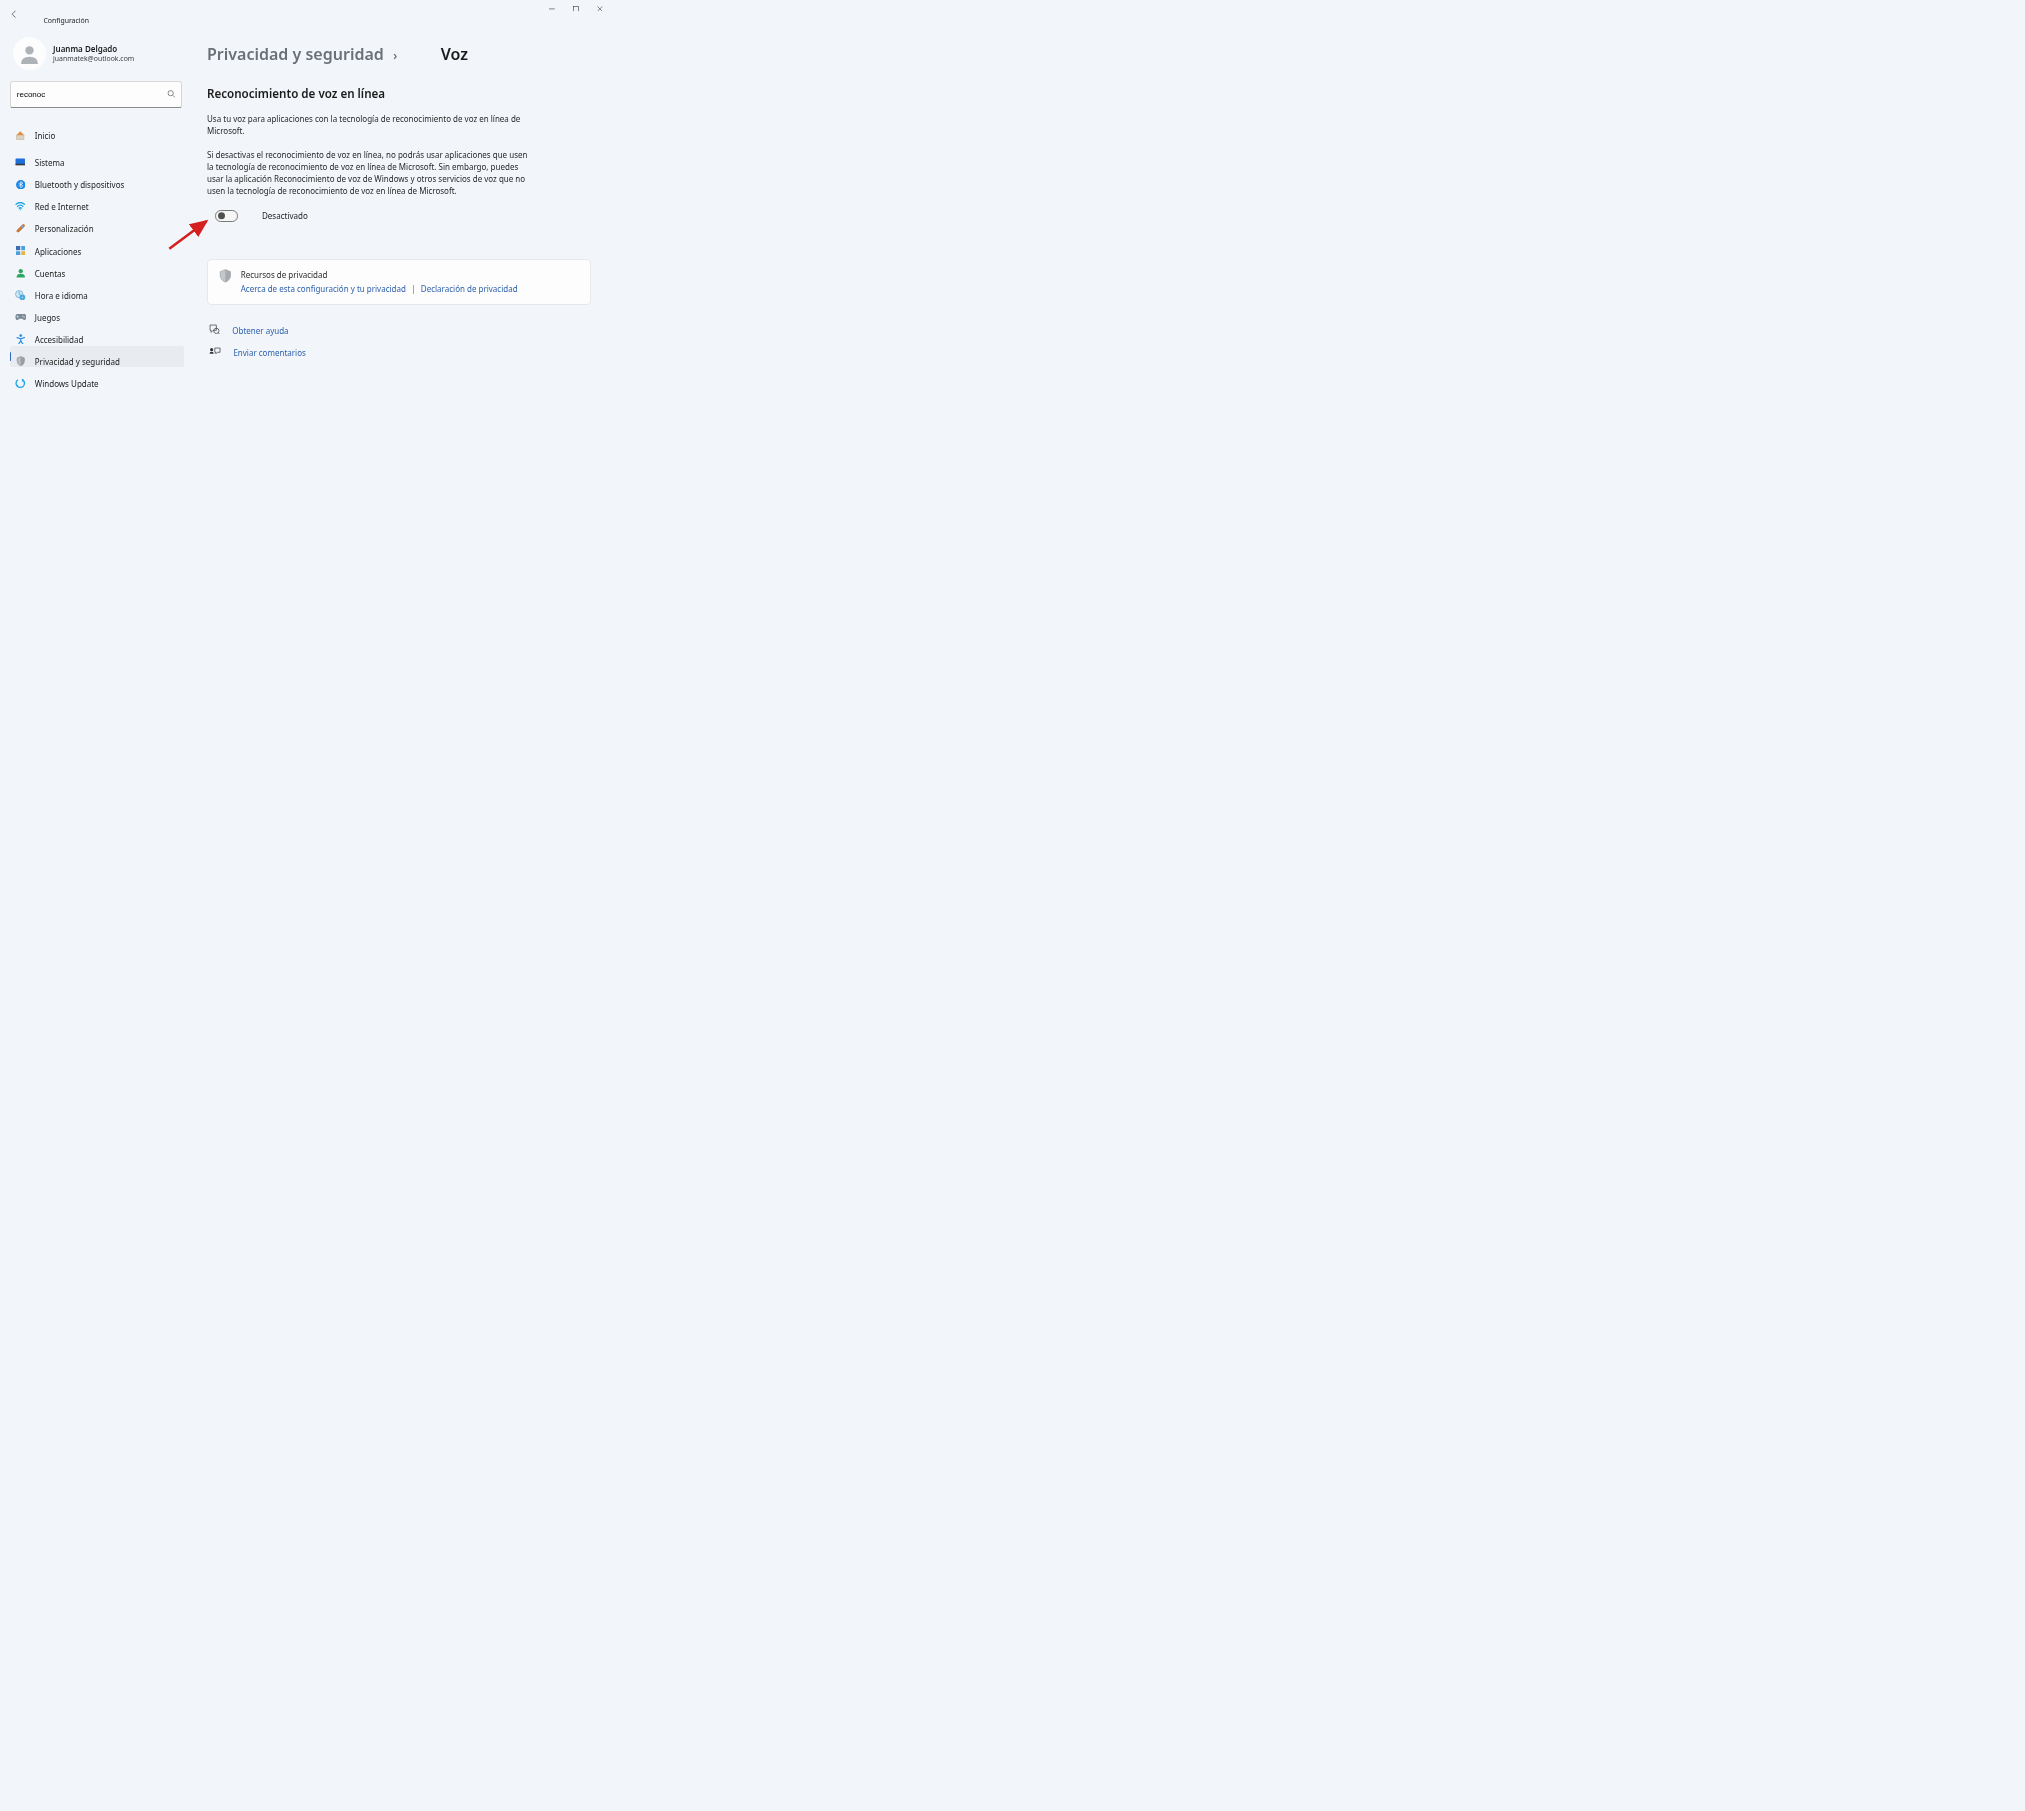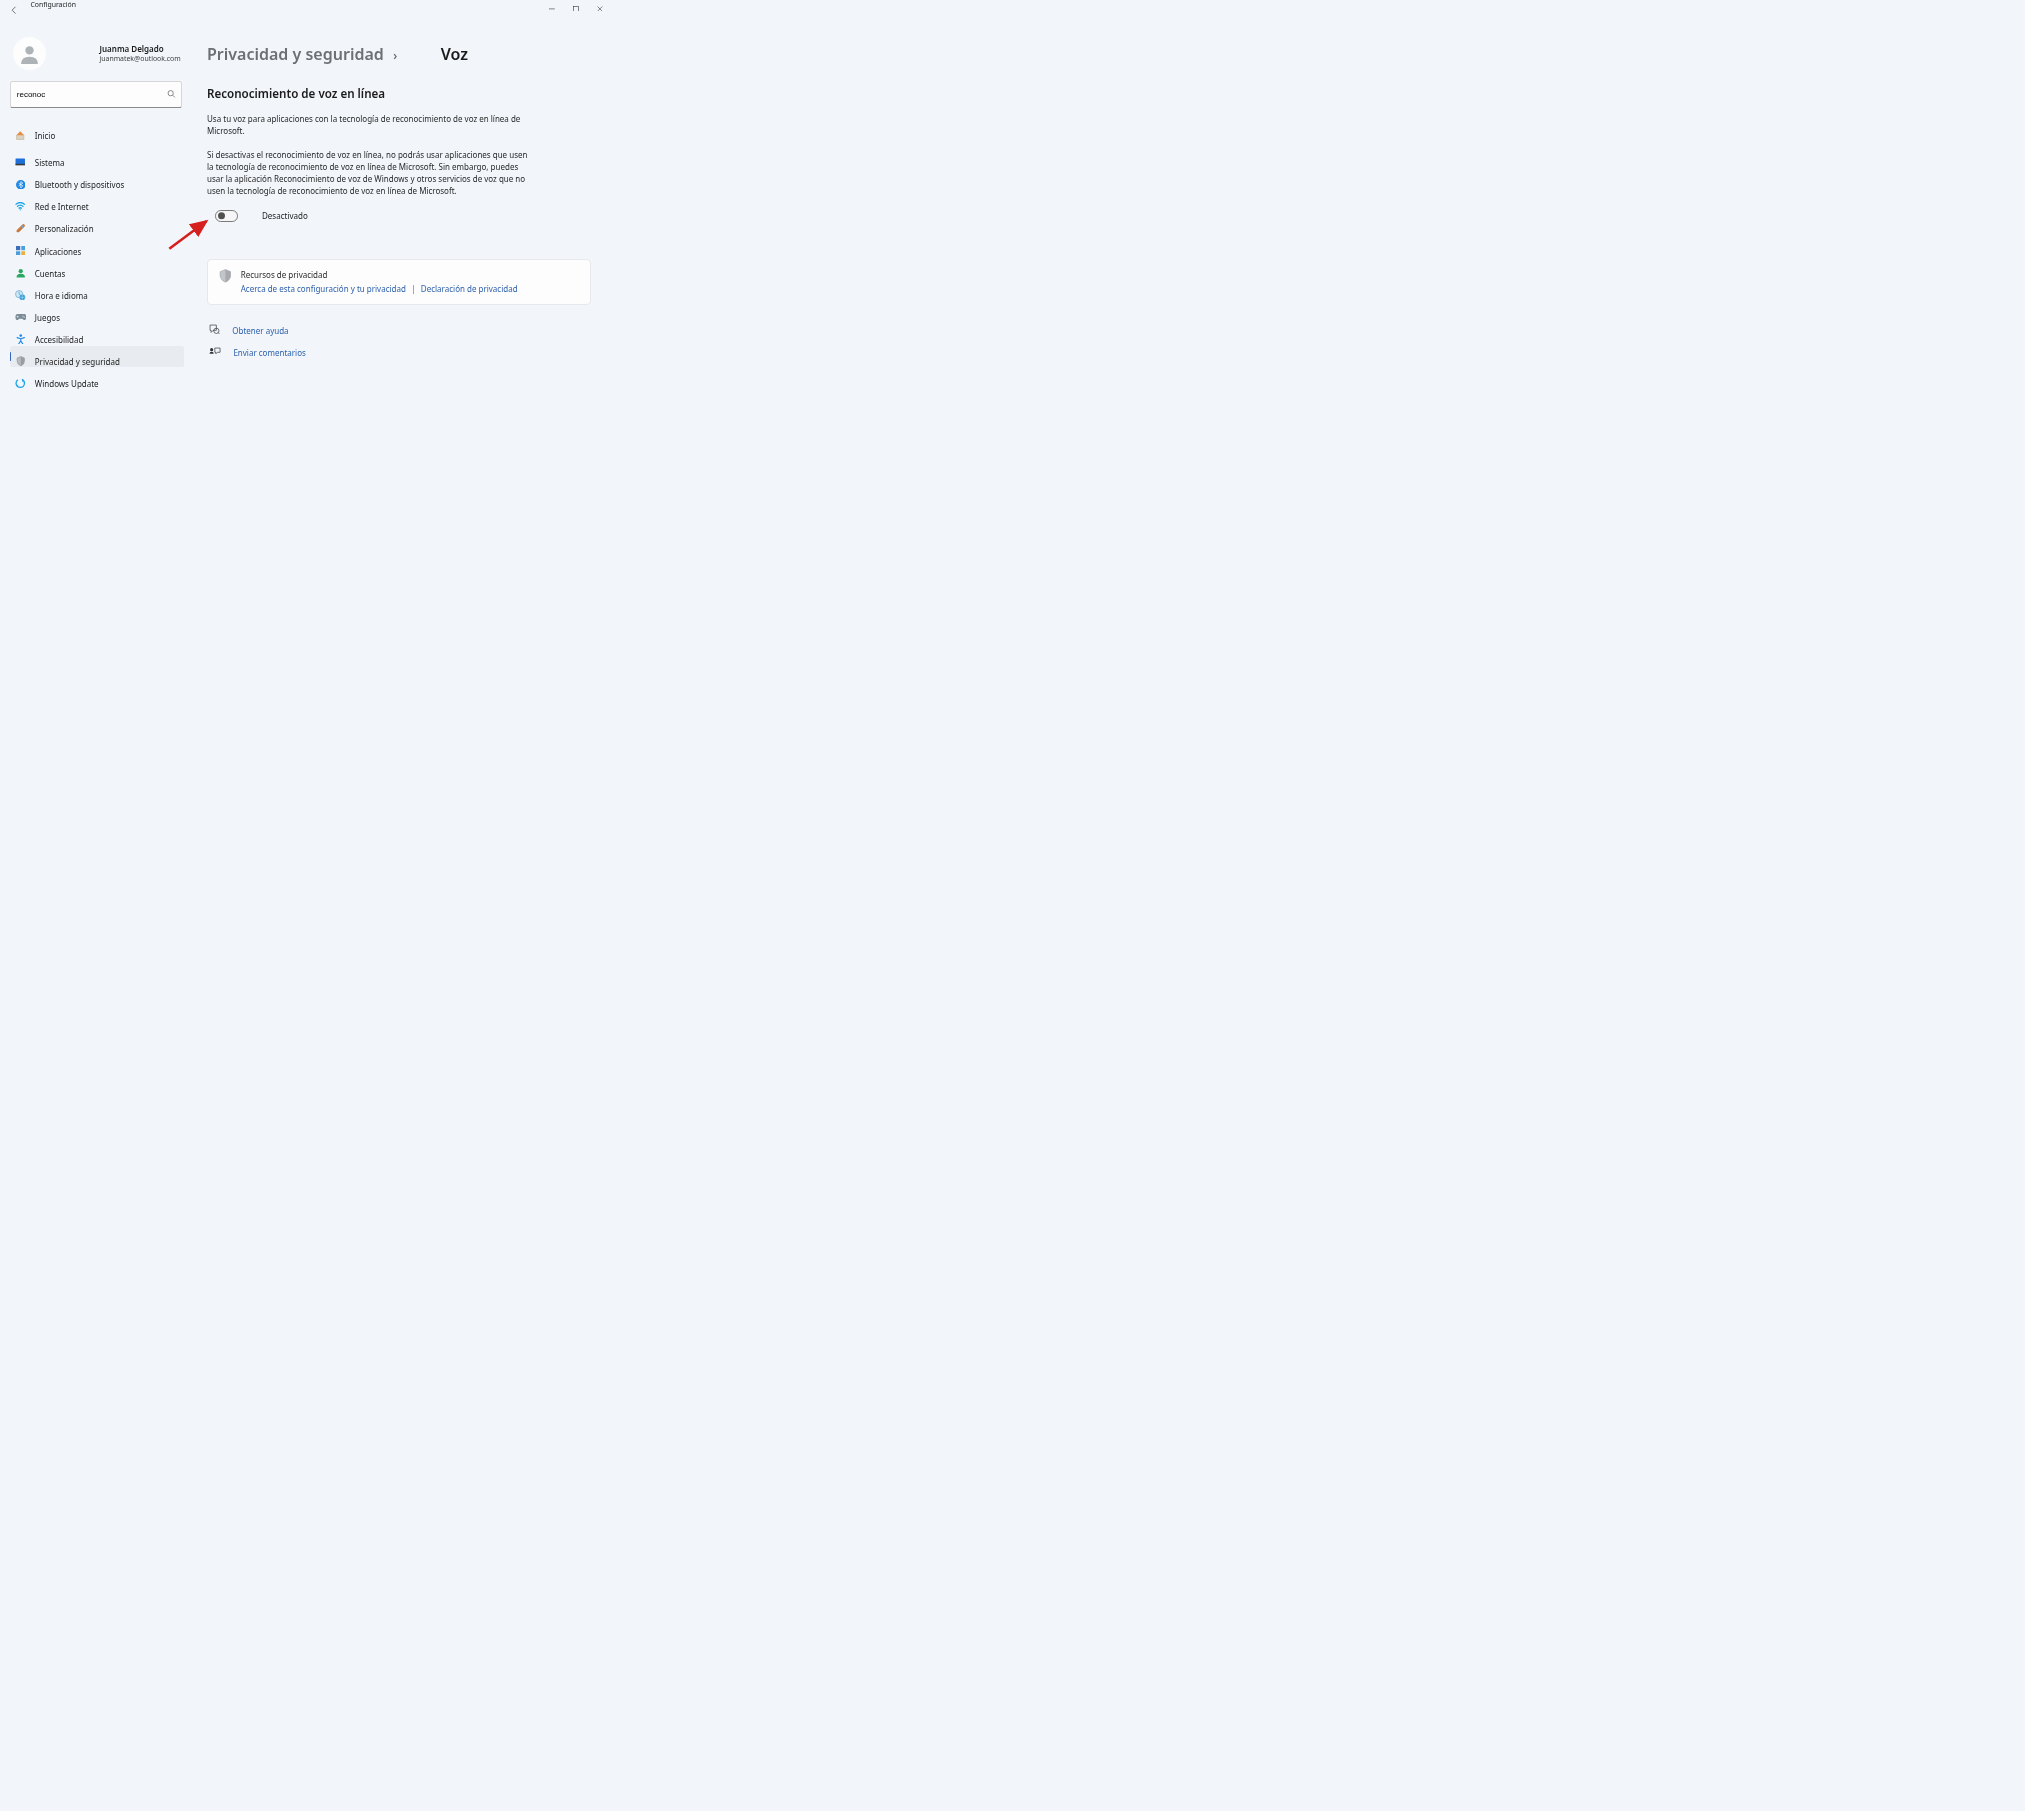--- a/index.html
+++ b/index.html
@@ -8,22 +8,23 @@
     background: #f2f6fb;
     color: #1b1b1b;
     width: 612px;
     height: 547px;
     overflow: hidden;
     position: relative;
   }
   .titlebar {
     height: 25px;
     display: flex;
-    align-items: flex-start;
+    align-items: flex-end;
     padding: 0 4.2px;
+    gap: 13px;
   }
   .back-btn {
     width: 21px; height: 21px;
     display: flex; align-items: center; justify-content: center;
     border-radius: 2.1px;
     cursor: pointer;
   }
   .app-title { font-size: 6.9px; margin-left: 5.3px; }
   .win-controls {
     position: absolute; top: 0; right: 0;
@@ -40,21 +41,20 @@
   }
   .sidebar {
     width: 186px;
     padding: 7.4px 2.1px 0 9.5px;
     flex-shrink: 0;
   }
   .user-block {
     display: flex; align-items: center;
     gap: 7.4px;
     padding: 4.2px 3.2px 11.6px 3.2px;
-    justify-content: space-between;
   }
   .avatar {
     width: 33px; height: 33px; border-radius: 50%;
     background: #fdfdfe;
     display:flex; align-items:center; justify-content:center;
   }
   .user-name { font-weight: 600; font-size: 8px; }
   .user-email { font-size: 6.9px; color: #414141; }
   .search-wrap {
     position: relative;

